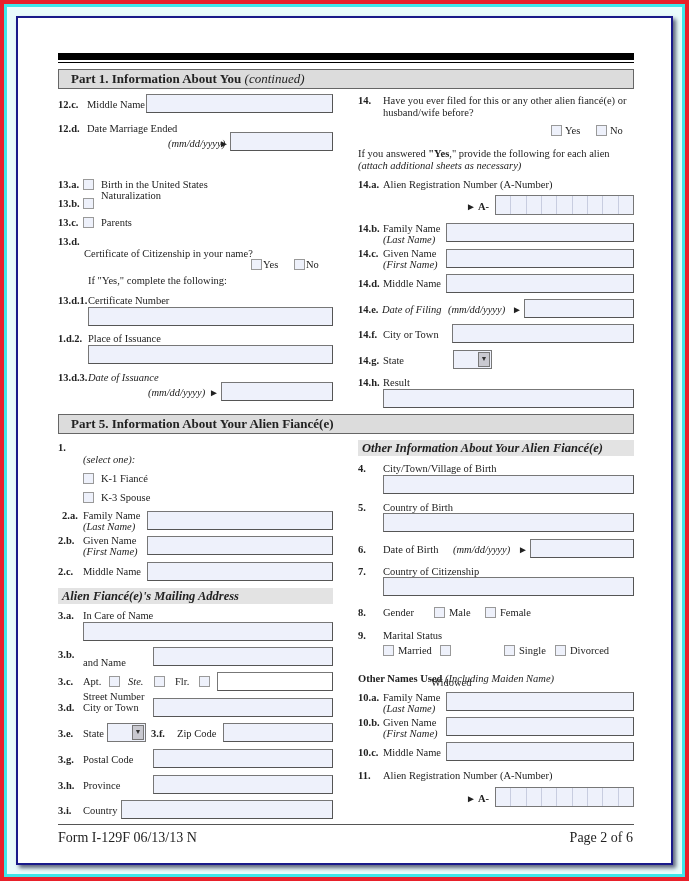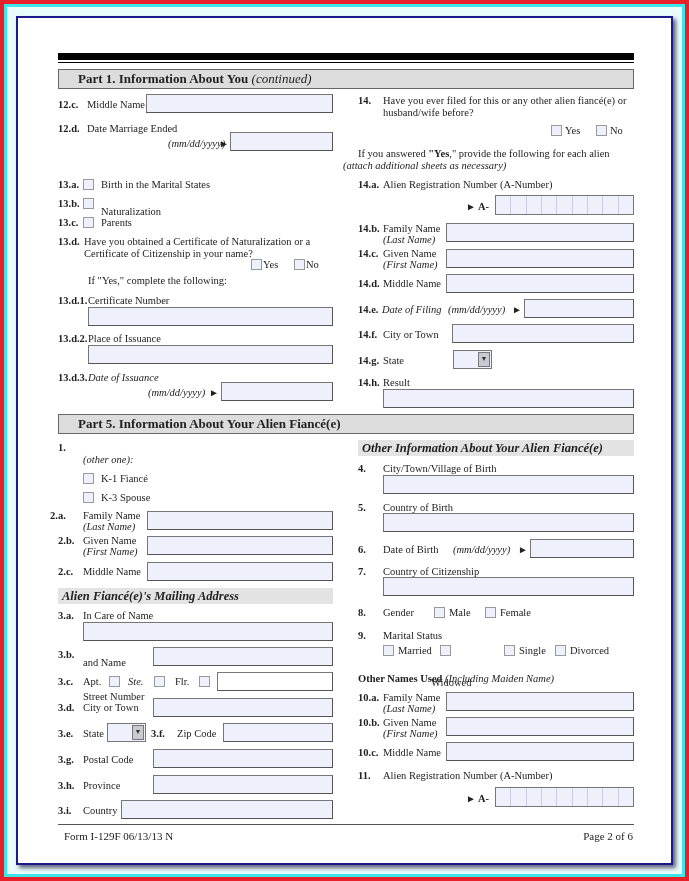--- a/index.html
+++ b/index.html
@@ -20,21 +20,21 @@
   .page {
     position: absolute; left: 16px; top: 16px; width: 657px; height: 849px;
     border: 2px solid #1a1a8a; box-sizing: border-box;
     background: #ffffff;
     box-shadow: 3px 3px 4px rgba(0,0,40,0.6);
   }
   .thickbar { position: absolute; left: 40px; top: 35px; width: 576px; height: 7px; background: #000; }
   .thinbar { position: absolute; left: 40px; top: 44px; width: 576px; height: 1px; background: #000; }
   .part-header {
     position: absolute; height: 20px; background: #dcdcdc; border: 1px solid #666;
-    box-sizing: border-box; font-weight: bold; font-size: 13px; line-height: 18px; padding-left: 19px;
+    box-sizing: border-box; font-weight: bold; font-size: 13px; line-height: 18px; padding-left: 12px;
   }
   .part-header i { font-weight: normal; }
   .sub-header {
     position: absolute; height: 16px; background: #e3e3e3; font-weight: bold; font-style: italic;
     font-size: 12.5px; line-height: 16px; padding-left: 4px; box-sizing: border-box;
   }
   .lbl { position: absolute; font-size: 10.5px; line-height: 12px; white-space: nowrap; }
   .lbl b { font-weight: bold; }
   .num { position: absolute; font-size: 10.5px; font-weight: bold; line-height: 12px; white-space: nowrap; }
   .it { font-style: italic; }
@@ -49,21 +49,21 @@
   .arrow { position: absolute; font-size: 10px; line-height: 12px; }
   .anum { position: absolute; height: 20px; border: 1px solid #777; box-sizing: border-box; display: flex; background: #eef1fb; }
   .anum span { flex: 1; border-right: 1px solid #c8cde0; }
   .anum span:last-child { border-right: none; }
   .select { position: absolute; height: 19px; border: 1px solid #777; box-sizing: border-box; background: #eef1fb; }
   .select .btn {
     position: absolute; right: 1px; top: 1px; width: 12px; height: 15px; background: #c9c9d0; border: 1px solid #777; box-sizing: border-box;
     font-size: 7px; line-height: 13px; text-align: center; color: #333;
   }
   .footer-line { position: absolute; left: 40px; top: 806px; width: 576px; height: 1px; background: #555; }
-  .foot { position: absolute; font-size: 11px; top: 812px; margin-left: 6px; }
+  .foot { position: absolute; font-size: 14px; top: 812px; }
 </style>
 </head>
 <body>
 
 <div class="frame-cyan"></div>
 <div class="frame-white"></div>
 
 <div class="page">
   <div class="thickbar"></div>
   <div class="thinbar"></div>
@@ -78,66 +78,65 @@
 
   <span class="num" style="left:40px; top:105px;">12.d.</span>
   <span class="lbl" style="left:69px; top:105px;">Date Marriage Ended</span>
   <span class="lbl it" style="left:150px; top:120px;">(mm/dd/yyyy)</span>
   <span class="arrow" style="left:201px; top:120px;">►</span>
   <div class="field" style="left:212px; top:114px; width:103px;"></div>
 
 
   <span class="num" style="left:40px; top:161px;">13.a.</span>
   <div class="cb" style="left:65px; top:161px;"></div>
-  <span class="lbl" style="left:83px; top:161px;">Birth in the Marital States</span>
+  <span class="lbl" style="left:83px; top:161px;">Birth in the United States</span>
 
   <span class="num" style="left:40px; top:180px;">13.b.</span>
   <div class="cb" style="left:65px; top:180px;"></div>
-  <span class="lbl" style="left:83px; top:188px;">Naturalization</span>
+  <span class="lbl" style="left:83px; top:172px;">Naturalization</span>
 
   <span class="num" style="left:40px; top:199px;">13.c.</span>
   <div class="cb" style="left:65px; top:199px;"></div>
   <span class="lbl" style="left:83px; top:199px;">Parents</span>
 
   <span class="num" style="left:40px; top:218px;">13.d.</span>
-  <span class="lbl" style="left:66px; top:218px;">Have you obtained a Certificate of Naturalization or a</span>
   <span class="lbl" style="left:66px; top:230px;">Certificate of Citizenship in your name?</span>
   <div class="cb" style="left:233px; top:241px;"></div>
   <span class="lbl" style="left:245px; top:241px;">Yes</span>
   <div class="cb" style="left:276px; top:241px;"></div>
   <span class="lbl" style="left:288px; top:241px;">No</span>
 
   <span class="lbl" style="left:70px; top:257px;">If "Yes," complete the following:</span>
 
   <span class="num" style="left:40px; top:277px;">13.d.1.</span>
   <span class="lbl" style="left:70px; top:277px;">Certificate Number</span>
   <div class="field" style="left:70px; top:289px; width:245px;"></div>
 
-  <span class="num" style="left:40px; top:315px;">13.d.2.</span>
+  <span class="num" style="left:40px; top:315px;">1.d.2.</span>
   <span class="lbl" style="left:70px; top:315px;">Place of Issuance</span>
   <div class="field" style="left:70px; top:327px; width:245px;"></div>
 
   <span class="num" style="left:40px; top:354px;">13.d.3.</span>
   <span class="lbl" style="left:70px; top:354px;font-style:italic;">Date of Issuance</span>
   <span class="lbl it" style="left:130px; top:369px;">(mm/dd/yyyy)</span>
   <span class="arrow" style="left:191px; top:369px;">►</span>
   <div class="field" style="left:203px; top:364px; width:112px;"></div>
 
   <span class="num" style="left:340px; top:77px;">14.</span>
   <span class="lbl" style="left:365px; top:77px;">Have you ever filed for this or any other alien fiancé(e) or</span>
   <span class="lbl" style="left:365px; top:89px;">husband/wife before?</span>
   <div class="cb" style="left:533px; top:107px;"></div>
   <span class="lbl" style="left:547px; top:107px;">Yes</span>
   <div class="cb" style="left:578px; top:107px;"></div>
   <span class="lbl" style="left:592px; top:107px;">No</span>
 
   <div class="lbl" style="left:340px; top:130px;">
     <span>If you answered </span><b>"Yes</b><span>," provide the following for each alien</span>
   </div>
-  <span class="lbl it" style="left:325px; top:142px;">(attach additional sheets as necessary)</span>
+  <span class="lbl it" style="left:340px; top:142px;">(attach additional sheets as necessary)</span>
 
   <span class="num" style="left:340px; top:161px;">14.a.</span>
   <span class="lbl" style="left:365px; top:161px;">Alien Registration Number (A-Number)</span>
   <span class="arrow" style="left:448px; top:183px;">►</span>
   <span class="lbl" style="left:460px; top:183px; font-weight:bold;">A-</span>
   <div class="anum" style="left:477px; top:177px; width:139px;">
     <span></span>
       <span></span>
       <span></span>
       <span></span>
@@ -180,27 +179,27 @@
 
   <span class="num" style="left:340px; top:359px;">14.h.</span>
   <span class="lbl" style="left:365px; top:359px;">Result</span>
   <div class="field" style="left:365px; top:371px; width:251px;"></div>
 
   <div class="part-header" style="left:40px; top:396px; width:576px;">
     <span>Part 5.  Information About Your Alien Fiancé(e)</span>
   </div>
 
   <span class="num" style="left:40px; top:424px;">1.</span>
-  <span class="lbl it" style="left:65px; top:436px;">(other one):</span>
+  <span class="lbl it" style="left:65px; top:436px;">(select one):</span>
   <div class="cb" style="left:65px; top:455px;"></div>
   <span class="lbl" style="left:83px; top:455px;">K-1 Fiancé</span>
   <div class="cb" style="left:65px; top:474px;"></div>
   <span class="lbl" style="left:83px; top:474px;">K-3 Spouse</span>
 
-  <span class="num" style="left:32px; top:492px;">2.a.</span>
+  <span class="num" style="left:44px; top:492px;">2.a.</span>
   <span class="lbl" style="left:65px; top:492px;">Family Name</span>
   <span class="lbl it" style="left:65px; top:503px;">(Last Name)</span>
   <div class="field" style="left:129px; top:493px; width:186px;"></div>
 
   <span class="num" style="left:40px; top:517px;">2.b.</span>
   <span class="lbl" style="left:65px; top:517px;">Given Name</span>
   <span class="lbl it" style="left:65px; top:528px;">(First Name)</span>
   <div class="field" style="left:129px; top:518px; width:186px;"></div>
 
   <span class="num" style="left:40px; top:548px;">2.c.</span>

